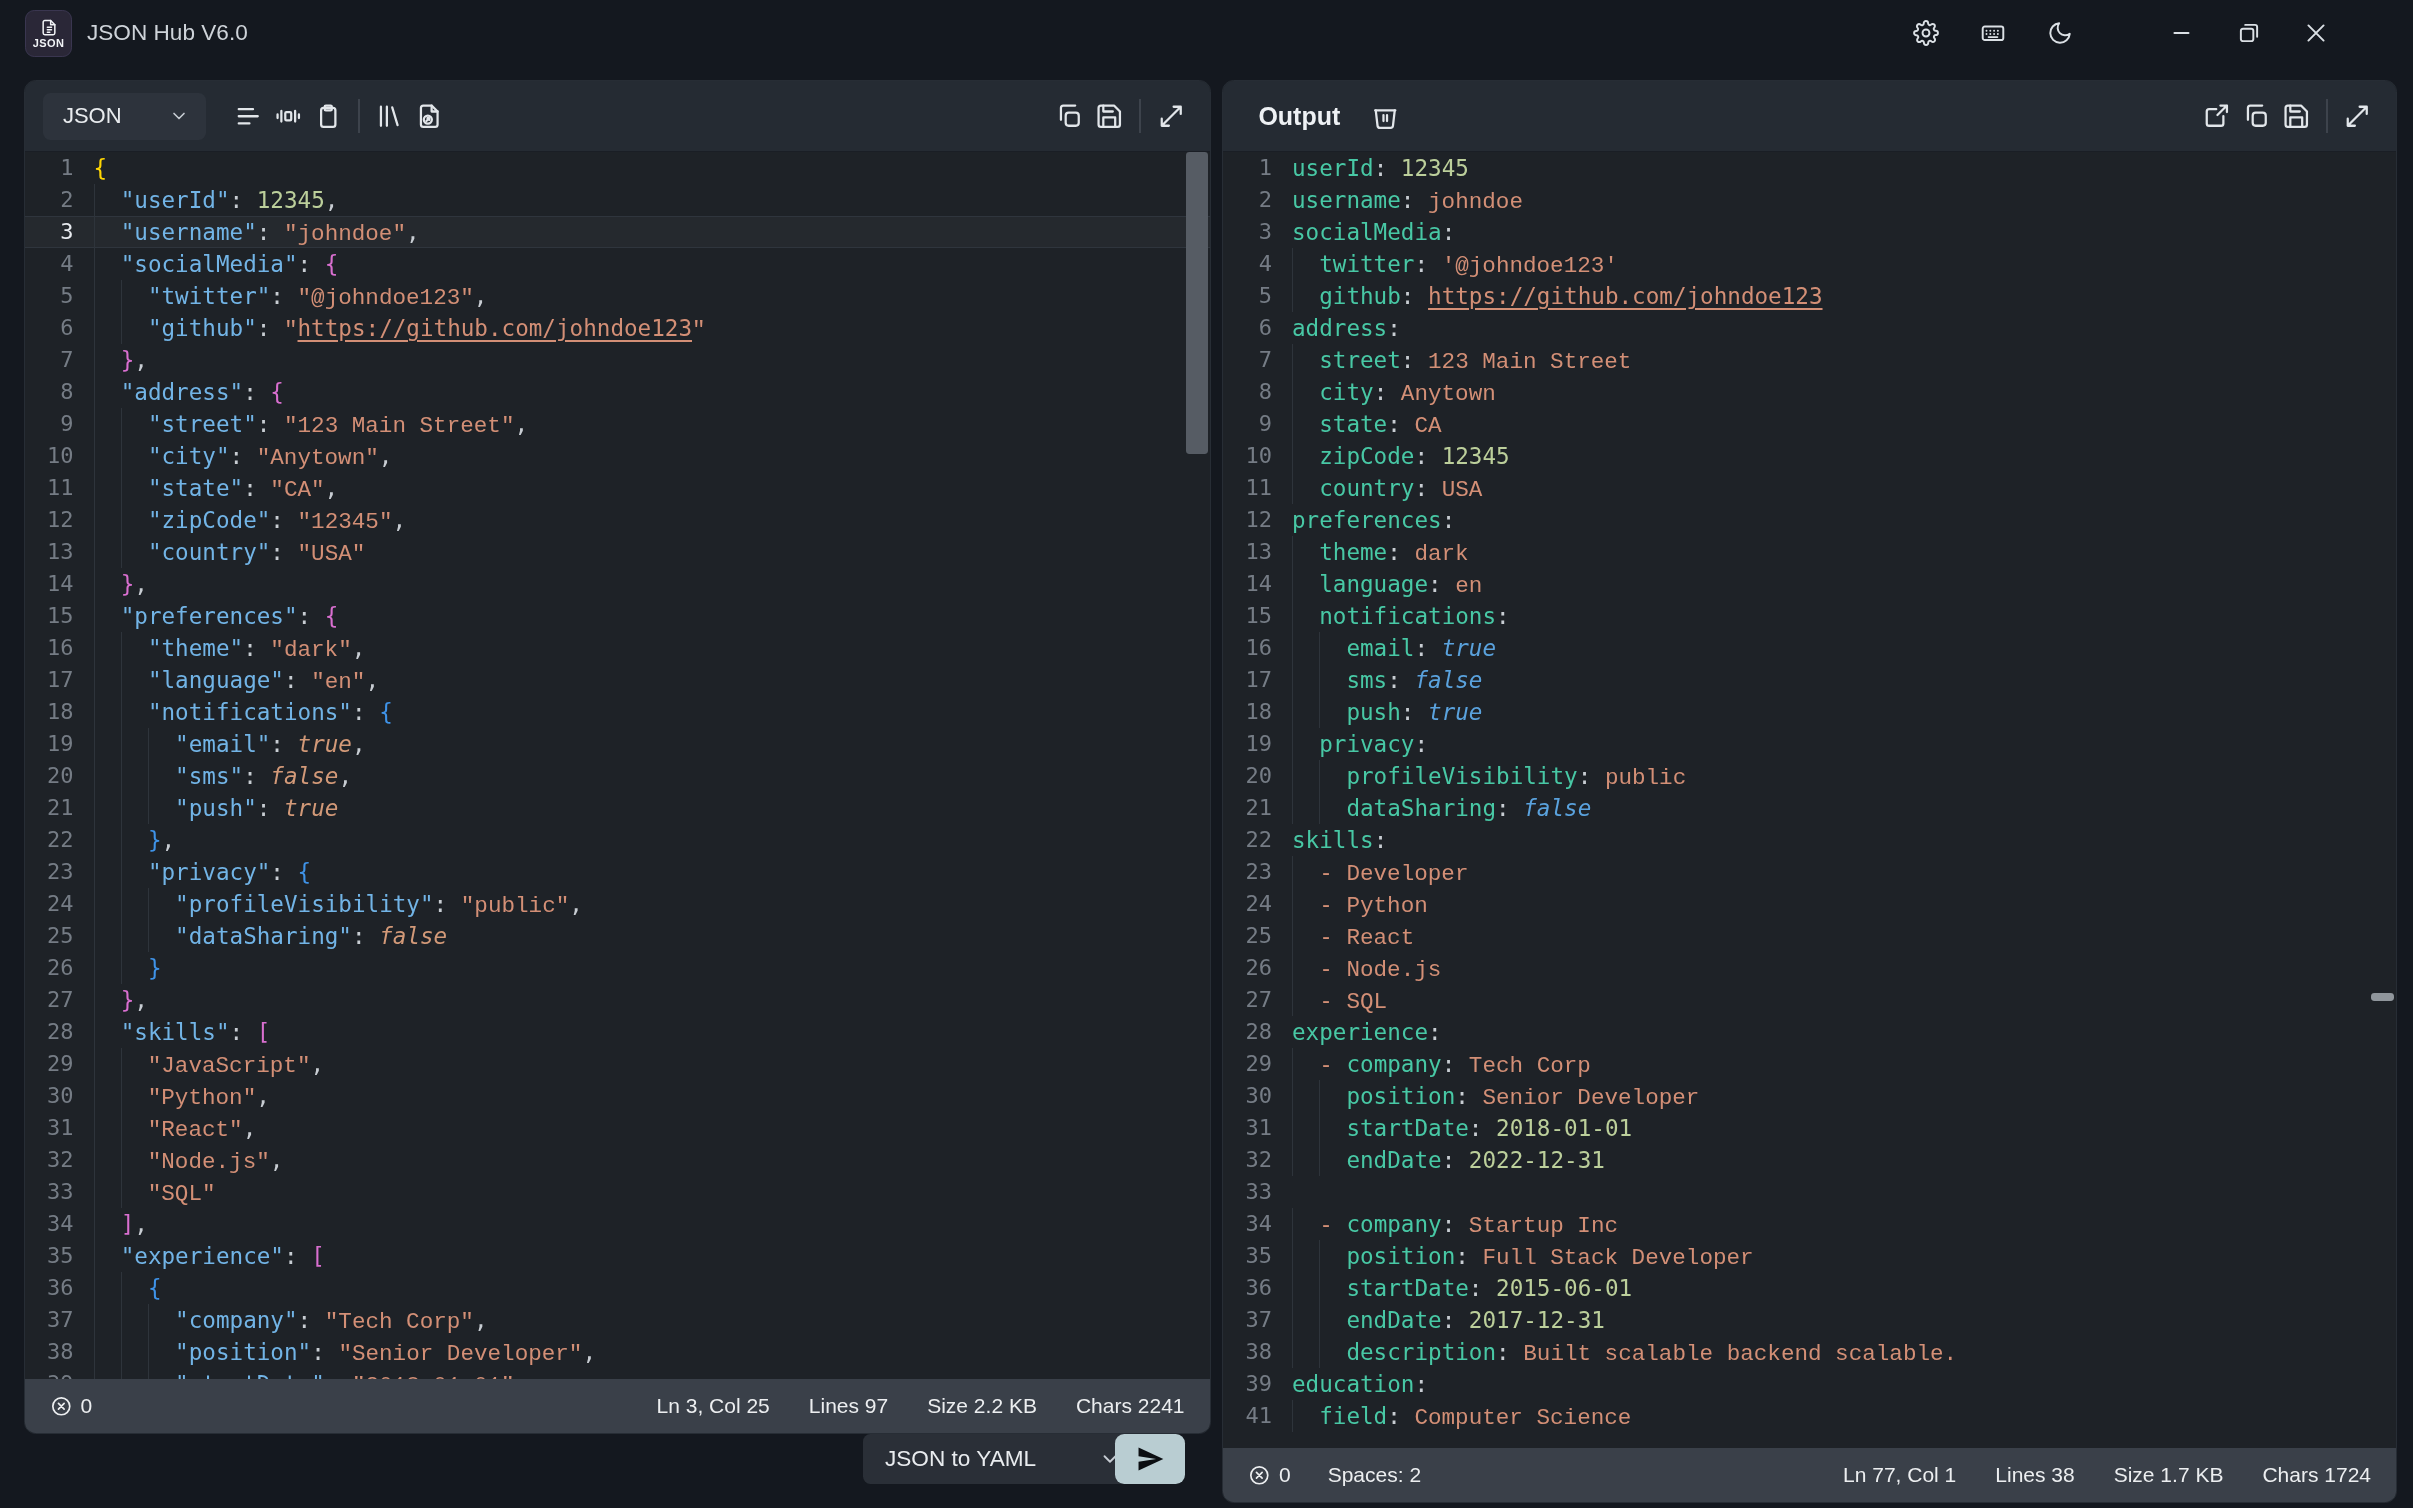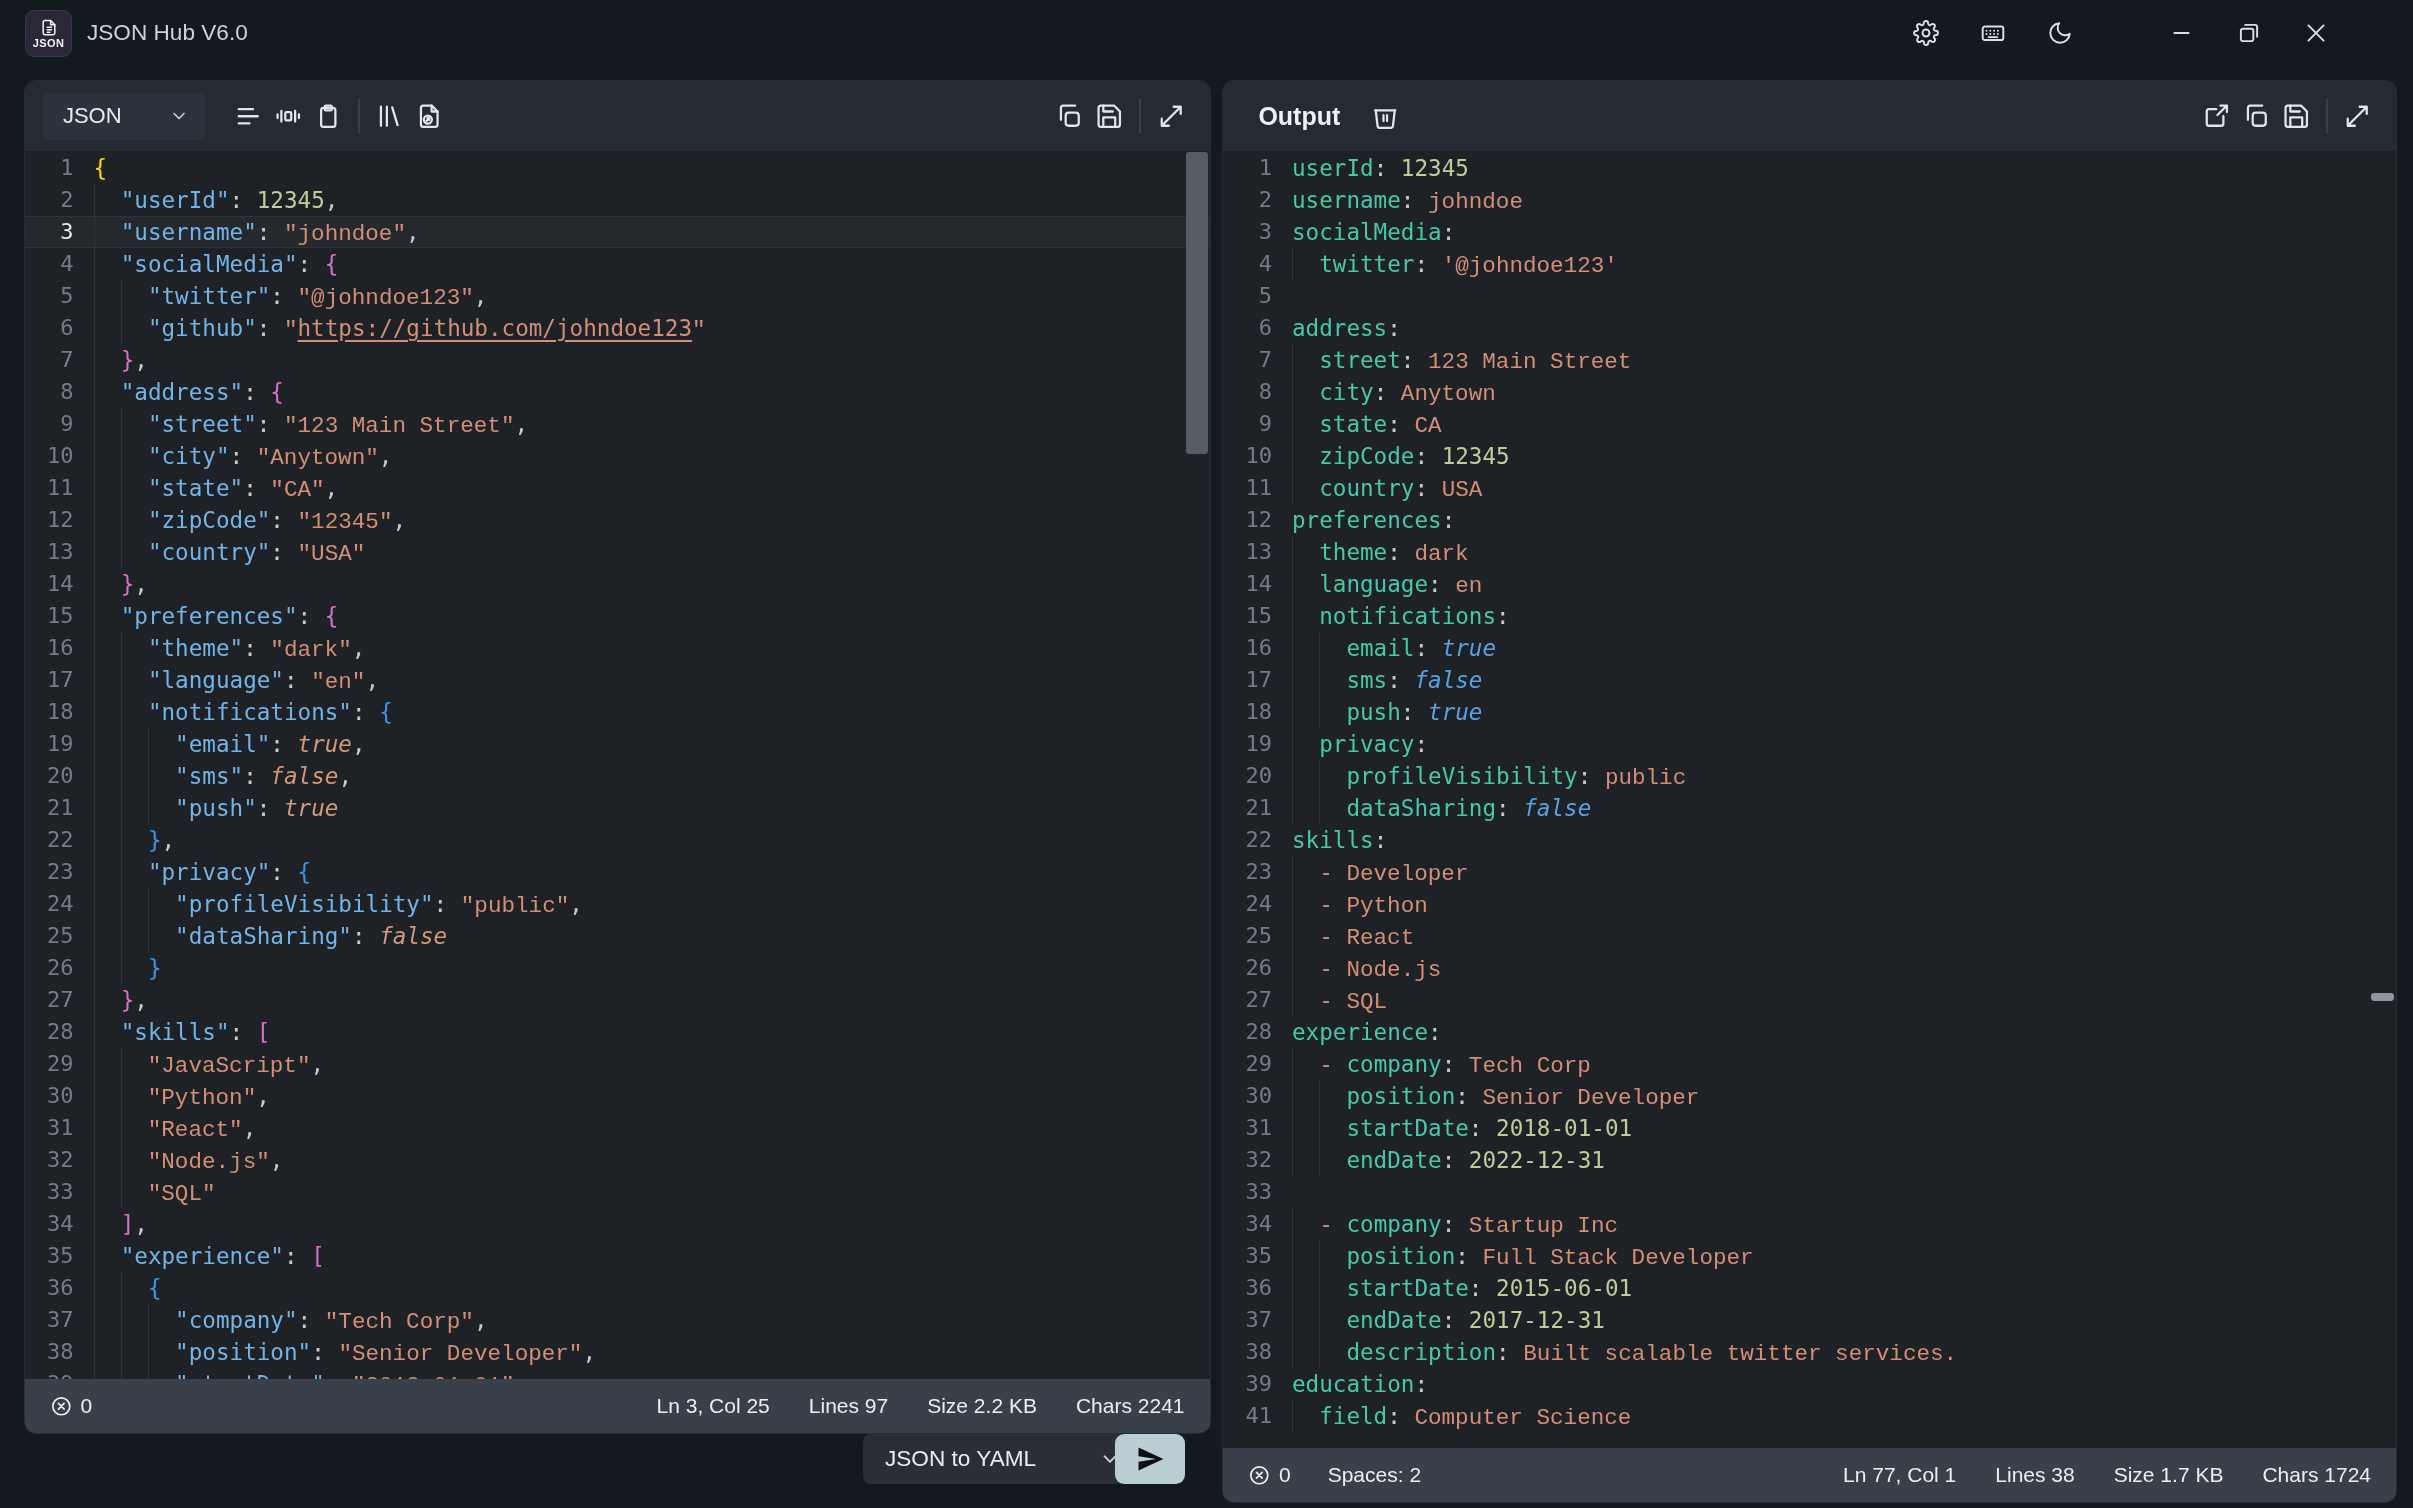--- a/index.html
+++ b/index.html
@@ -292,21 +292,21 @@
         <path d="M4 20L20 4M14 4h6v6M10 20H4v-6"></path>
       </svg>
     </div>
   </div>
   <div class="editor" id="right-editor">
     <div id="right-code">
         <div class="code-line"><span class="ln">1</span><span class="code"><span class="t-ykey">userId</span><span class="t-pun">: </span><span class="t-num">12345</span></span></div>
         <div class="code-line"><span class="ln">2</span><span class="code"><span class="t-ykey">username</span><span class="t-pun">: </span><span class="t-str">johndoe</span></span></div>
         <div class="code-line"><span class="ln">3</span><span class="code"><span class="t-ykey">socialMedia</span><span class="t-pun">:</span></span></div>
         <div class="code-line"><span class="ln">4</span><span class="code"><i class="guide" style="left: 0ch;"></i><span class="t-ykey">  twitter</span><span class="t-pun">: </span><span class="t-str">'@johndoe123'</span></span></div>
-        <div class="code-line"><span class="ln">5</span></div>
+        <div class="code-line"><span class="ln">5</span><span class="code"><i class="guide" style="left: 0ch;"></i><span class="t-ykey">  github</span><span class="t-pun">: </span><span class="t-link">https://github.com/johndoe123</span></span></div>
         <div class="code-line"><span class="ln">6</span><span class="code"><span class="t-ykey">address</span><span class="t-pun">:</span></span></div>
         <div class="code-line"><span class="ln">7</span><span class="code"><i class="guide" style="left: 0ch;"></i><span class="t-ykey">  street</span><span class="t-pun">: </span><span class="t-str">123 Main Street</span></span></div>
         <div class="code-line"><span class="ln">8</span><span class="code"><i class="guide" style="left: 0ch;"></i><span class="t-ykey">  city</span><span class="t-pun">: </span><span class="t-str">Anytown</span></span></div>
         <div class="code-line"><span class="ln">9</span><span class="code"><i class="guide" style="left: 0ch;"></i><span class="t-ykey">  state</span><span class="t-pun">: </span><span class="t-str">CA</span></span></div>
         <div class="code-line"><span class="ln">10</span><span class="code"><i class="guide" style="left: 0ch;"></i><span class="t-ykey">  zipCode</span><span class="t-pun">: </span><span class="t-num">12345</span></span></div>
         <div class="code-line"><span class="ln">11</span><span class="code"><i class="guide" style="left: 0ch;"></i><span class="t-ykey">  country</span><span class="t-pun">: </span><span class="t-str">USA</span></span></div>
         <div class="code-line"><span class="ln">12</span><span class="code"><span class="t-ykey">preferences</span><span class="t-pun">:</span></span></div>
         <div class="code-line"><span class="ln">13</span><span class="code"><i class="guide" style="left: 0ch;"></i><span class="t-ykey">  theme</span><span class="t-pun">: </span><span class="t-str">dark</span></span></div>
         <div class="code-line"><span class="ln">14</span><span class="code"><i class="guide" style="left: 0ch;"></i><span class="t-ykey">  language</span><span class="t-pun">: </span><span class="t-str">en</span></span></div>
         <div class="code-line"><span class="ln">15</span><span class="code"><i class="guide" style="left: 0ch;"></i><span class="t-ykey">  notifications</span><span class="t-pun">:</span></span></div>
@@ -325,21 +325,21 @@
         <div class="code-line"><span class="ln">28</span><span class="code"><span class="t-ykey">experience</span><span class="t-pun">:</span></span></div>
         <div class="code-line"><span class="ln">29</span><span class="code"><i class="guide" style="left: 0ch;"></i><span class="t-dash">  - </span><span class="t-ykey">company</span><span class="t-pun">: </span><span class="t-str">Tech Corp</span></span></div>
         <div class="code-line"><span class="ln">30</span><span class="code"><i class="guide" style="left: 0ch;"></i><i class="guide" style="left: 2ch;"></i><span class="t-ykey">    position</span><span class="t-pun">: </span><span class="t-str">Senior Developer</span></span></div>
         <div class="code-line"><span class="ln">31</span><span class="code"><i class="guide" style="left: 0ch;"></i><i class="guide" style="left: 2ch;"></i><span class="t-ykey">    startDate</span><span class="t-pun">: </span><span class="t-num">2018-01-01</span></span></div>
         <div class="code-line"><span class="ln">32</span><span class="code"><i class="guide" style="left: 0ch;"></i><i class="guide" style="left: 2ch;"></i><span class="t-ykey">    endDate</span><span class="t-pun">: </span><span class="t-num">2022-12-31</span></span></div>
         <div class="code-line"><span class="ln">33</span></div>
         <div class="code-line"><span class="ln">34</span><span class="code"><i class="guide" style="left: 0ch;"></i><span class="t-dash">  - </span><span class="t-ykey">company</span><span class="t-pun">: </span><span class="t-str">Startup Inc</span></span></div>
         <div class="code-line"><span class="ln">35</span><span class="code"><i class="guide" style="left: 0ch;"></i><i class="guide" style="left: 2ch;"></i><span class="t-ykey">    position</span><span class="t-pun">: </span><span class="t-str">Full Stack Developer</span></span></div>
         <div class="code-line"><span class="ln">36</span><span class="code"><i class="guide" style="left: 0ch;"></i><i class="guide" style="left: 2ch;"></i><span class="t-ykey">    startDate</span><span class="t-pun">: </span><span class="t-num">2015-06-01</span></span></div>
         <div class="code-line"><span class="ln">37</span><span class="code"><i class="guide" style="left: 0ch;"></i><i class="guide" style="left: 2ch;"></i><span class="t-ykey">    endDate</span><span class="t-pun">: </span><span class="t-num">2017-12-31</span></span></div>
-        <div class="code-line"><span class="ln">38</span><span class="code"><i class="guide" style="left: 0ch;"></i><i class="guide" style="left: 2ch;"></i><span class="t-ykey">    description</span><span class="t-pun">: </span><span class="t-str">Built scalable twitter services.</span></span></div>
+        <div class="code-line"><span class="ln">38</span><span class="code"><i class="guide" style="left: 0ch;"></i><i class="guide" style="left: 2ch;"></i><span class="t-ykey">    description</span><span class="t-pun">: </span><span class="t-str">Built scalable backend scalable.</span></span></div>
         <div class="code-line"><span class="ln">39</span><span class="code"><span class="t-ykey">education</span><span class="t-pun">:</span></span></div>
         <div class="code-line"><span class="ln">41</span><span class="code"><i class="guide" style="left: 0ch;"></i><span class="t-ykey">  field</span><span class="t-pun">: </span><span class="t-str">Computer Science</span></span></div>
       </div>
     <div class="vscroll" id="right-thumb"></div>
   </div>
   <div class="statusbar">
     <div class="err">
       <svg viewBox="0 0 24 24" fill="none" stroke="currentColor" stroke-width="1.8" stroke-linecap="round">
           <circle cx="12" cy="12" r="9"></circle>
           <path d="M9 9l6 6M15 9l-6 6"></path>

